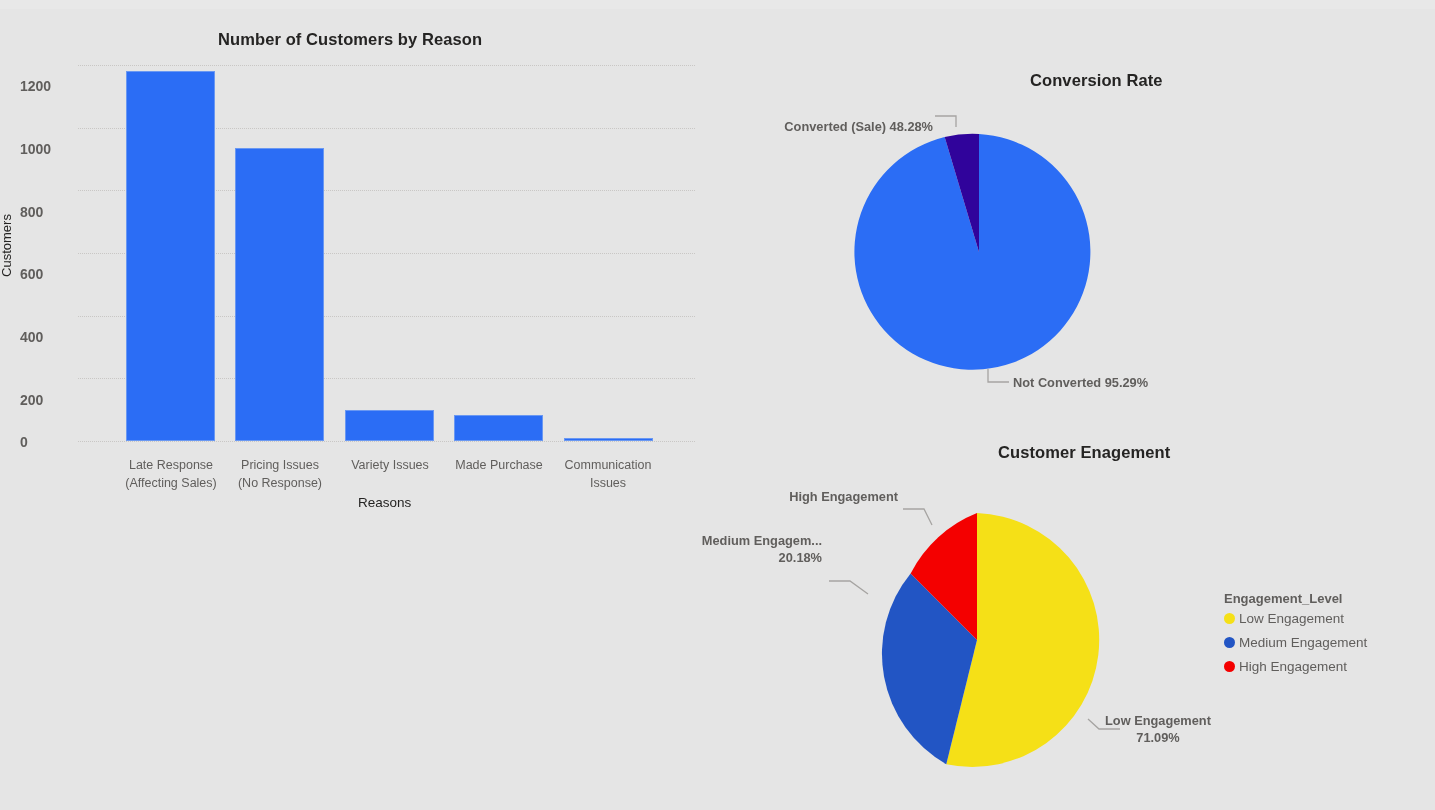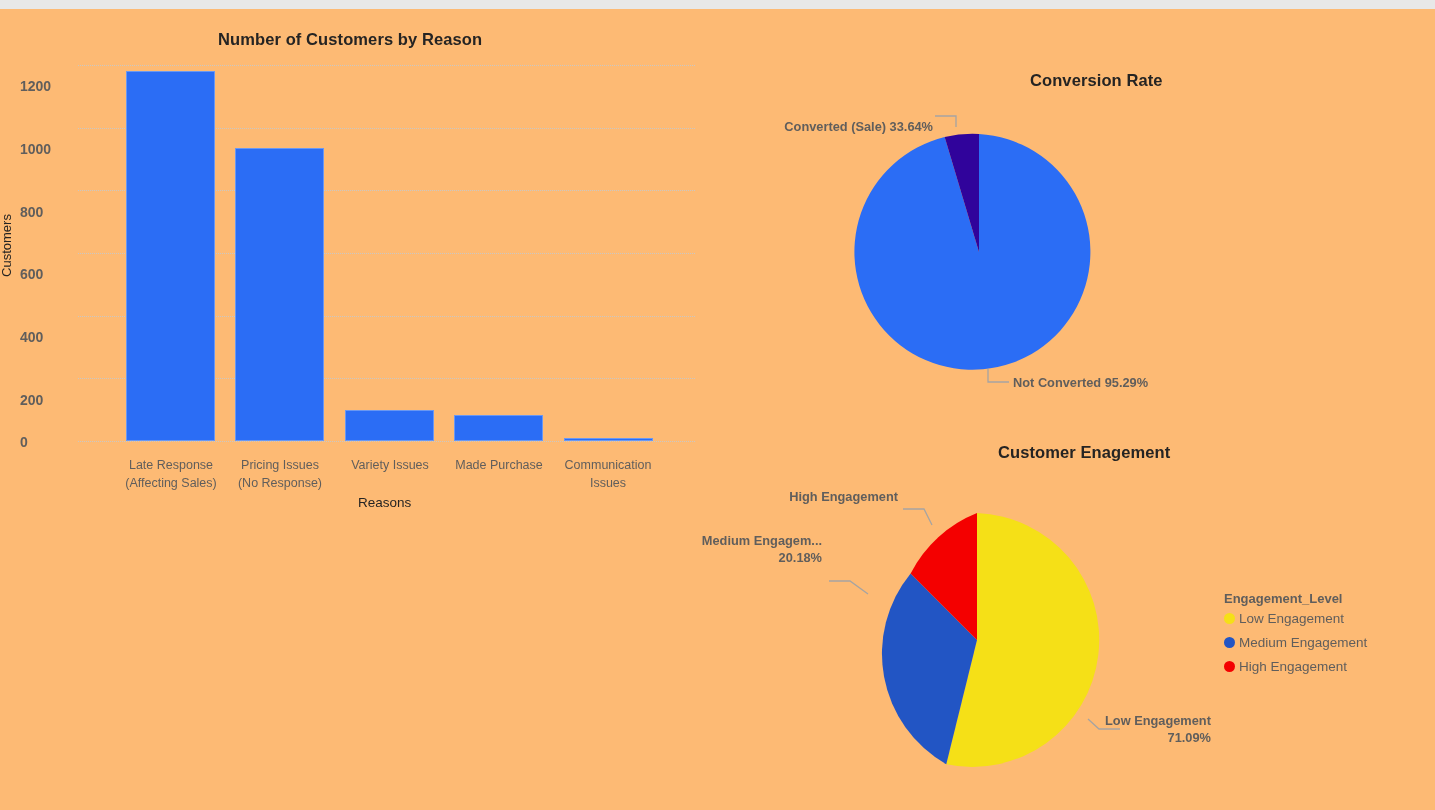--- a/index.html
+++ b/index.html
@@ -6,21 +6,21 @@
   * { box-sizing: border-box; }
   html, body {
     margin: 0; padding: 0;
     background: #ffffff;
     font-family: "Liberation Sans", sans-serif;
   }
   #page {
     position: relative;
     width: 1435px;
     height: 810px;
-    background: #fdba74;
+    background: #e5e5e5;
     overflow: hidden;
   }
   .top-strip {
     position: absolute;
     left: 0; top: 0;
     width: 1435px; height: 9px;
     background: #e8e8e8;
   }
 
   
@@ -98,21 +98,21 @@
   .pie-block { position: absolute; }
   .pie-svg { position: absolute; left: 0; top: 0; overflow: visible; }
   .pie-callout {
     position: absolute;
     font-size: 12.8px;
     font-weight: bold;
     color: #605e5c;
     white-space: nowrap;
     line-height: 17px;
   }
-  .pie-callout.r { text-align: right; }
+  .pie-callout.r { text-align: center; }
   .pie-callout.l { text-align: right; }
 
   .legend { position: absolute; }
   .legend-title {
     font-size: 13px;
     font-weight: bold;
     color: #605e5c;
     margin-bottom: 5px;
     white-space: nowrap;
   }
@@ -201,21 +201,21 @@
 
       <path fill="#2b6df5" d="M 219 197 L 219 79 A 118 118 0 1 1 184.67 82.12 Z"></path>
 
       <path fill="#30039b" d="M 219 197 L 184.67 82.12 A 118 118 0 0 1 219 79 Z"></path>
 
       <polyline points="196,72 196,61 175,61" fill="none" stroke="#a6a4a2" stroke-width="1.3"></polyline>
 
       <polyline points="228,314 228,327 249,327" fill="none" stroke="#a6a4a2" stroke-width="1.3"></polyline>
     </svg>
 
-    <div class="pie-callout l" style="left:-145px; top:63px; width:318px;">Converted (Sale) 33.64%</div>
+    <div class="pie-callout l" style="left:-145px; top:63px; width:318px;">Converted (Sale) 48.28%</div>
 
     <div class="pie-callout r" style="left:253px; top:319px;">Not Converted 95.29%</div>
   </div>
 
 
   <div class="pie-block" style="left:700px; top:430px; width:520px; height:380px;">
 
     <div class="chart-title" style="left:270px; top:13px; font-size:16.5px;margin-left:28px;">Customer Enagement</div>
 
     <svg class="pie-svg" width="520" height="380" viewBox="0 0 520 380">

